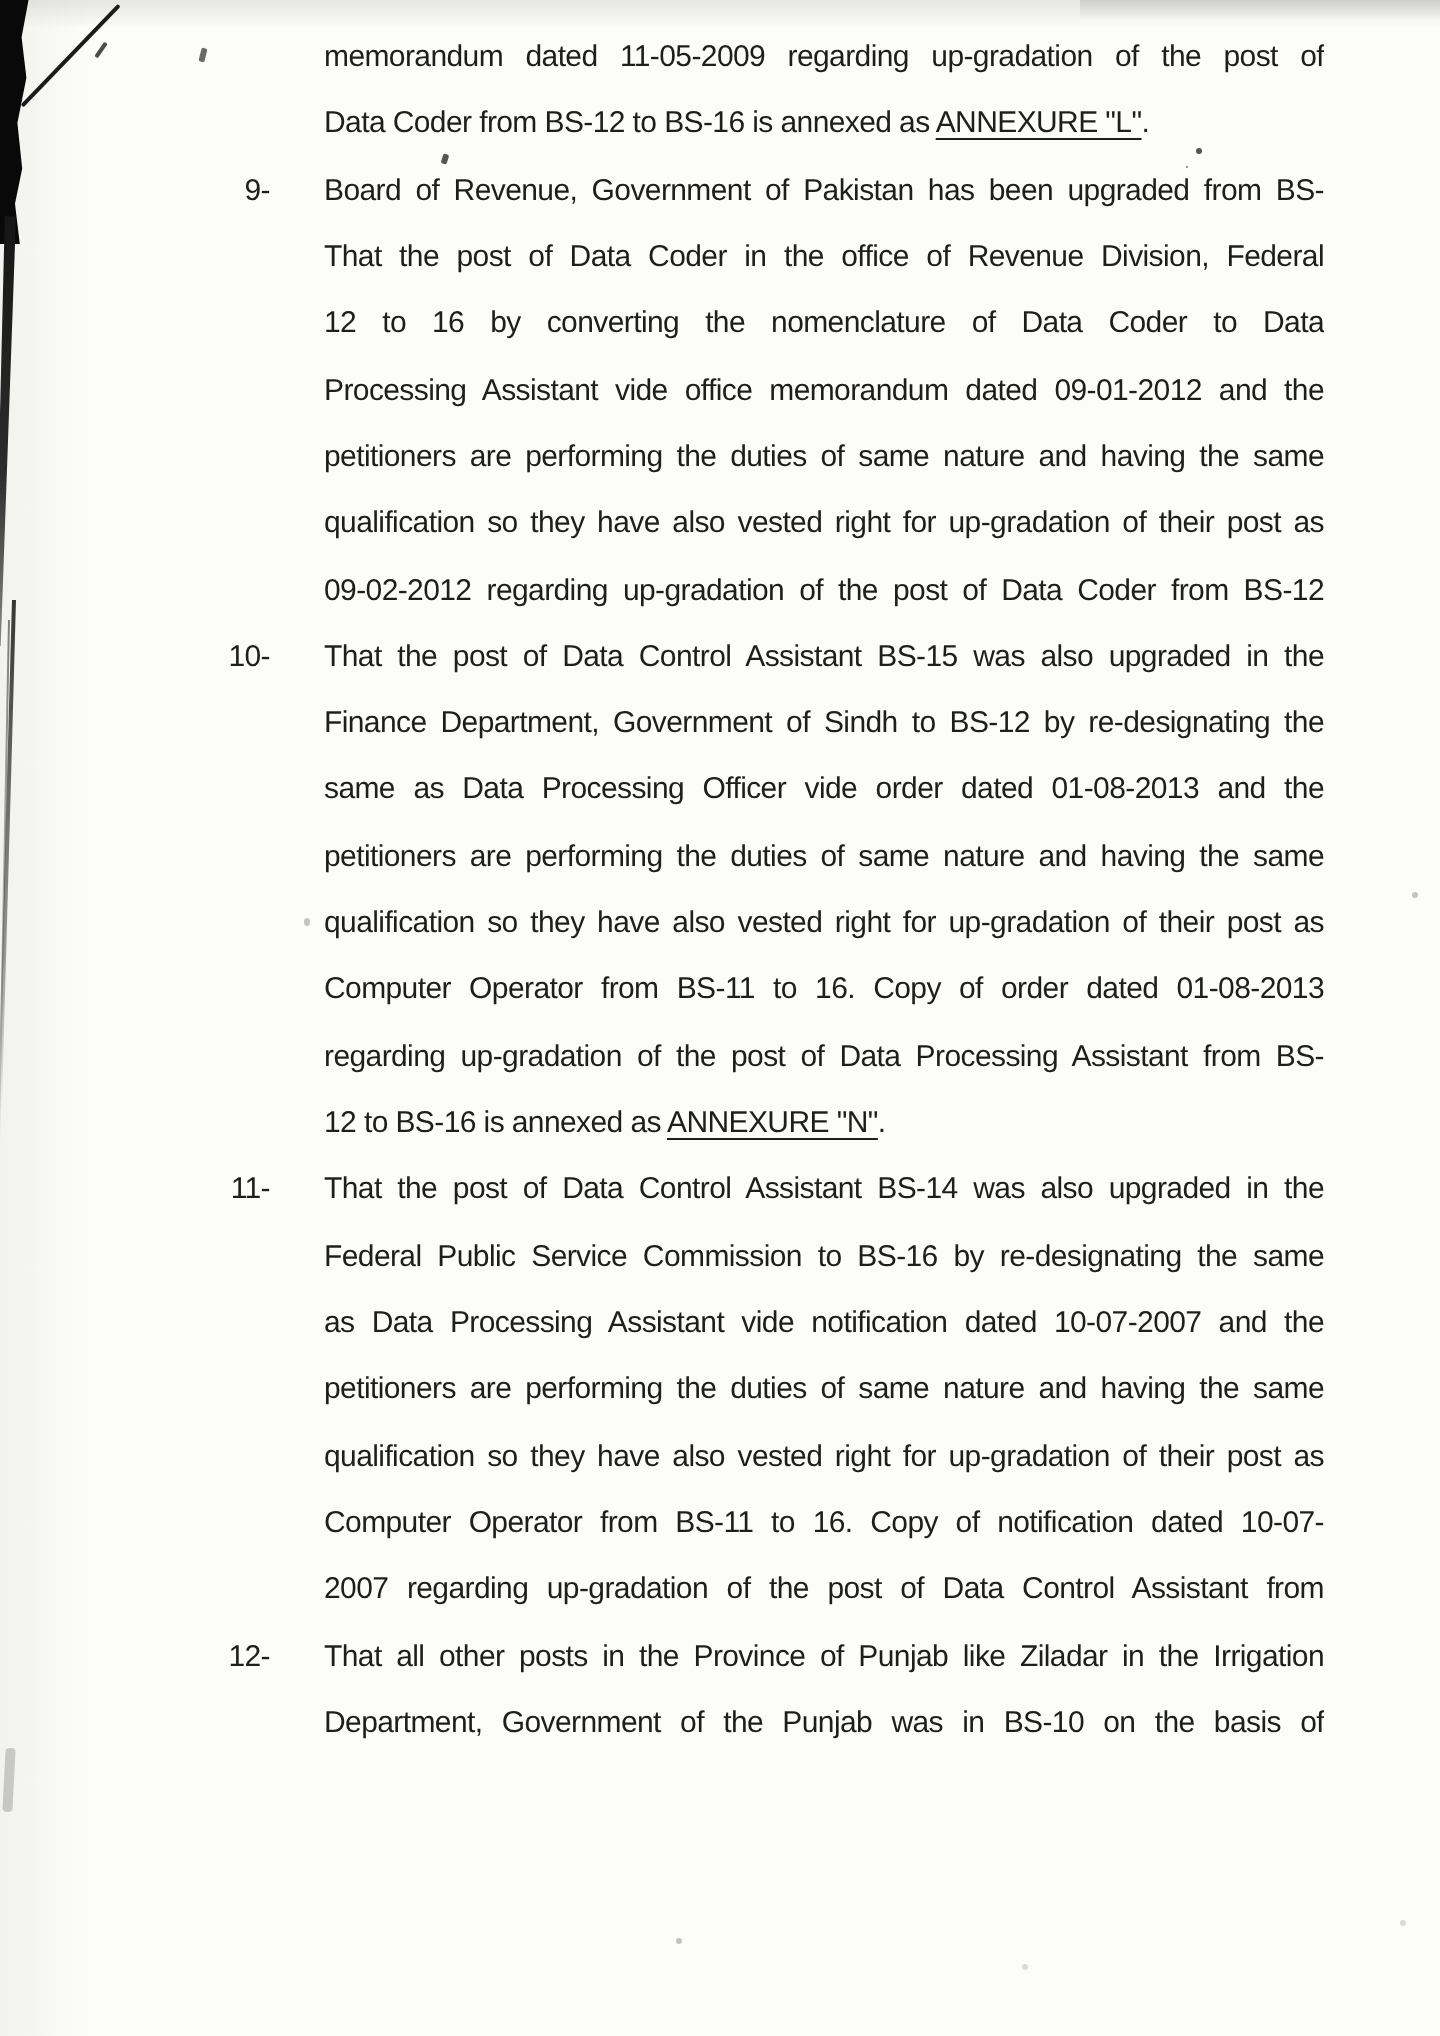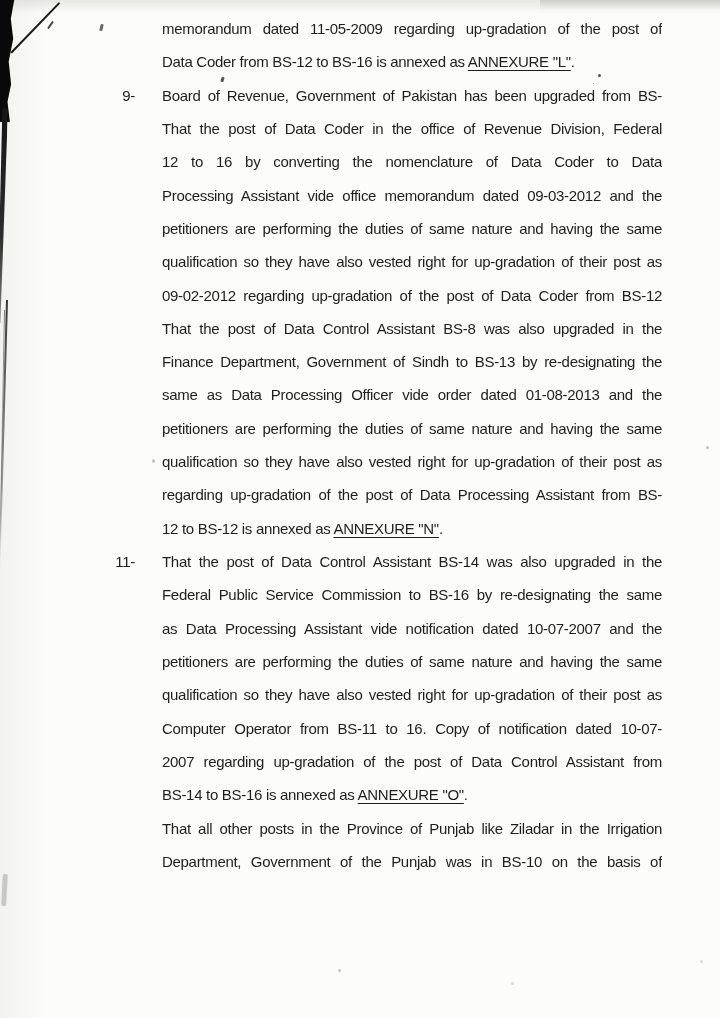--- a/index.html
+++ b/index.html
@@ -84,50 +84,52 @@
           <div class="line"><span>memorandum dated 11-05-2009 regarding up-gradation of the post of</span></div>
           <div class="line end"><span>Data Coder from BS-12 to BS-16 is annexed as </span><span class="u">ANNEXURE "L"</span><span>.</span></div>
         </div>
       </div>
       <div class="para">
         <div class="num">9-</div>
         <div class="lines">
           <div class="line"><span>Board of Revenue, Government of Pakistan has been upgraded from BS-</span></div>
           <div class="line"><span>That the post of Data Coder in the office of Revenue Division, Federal</span></div>
           <div class="line"><span>12 to 16 by converting the nomenclature of Data Coder to Data</span></div>
-          <div class="line"><span>Processing Assistant vide office memorandum dated 09-03-2012 and the</span></div>
+          <div class="line"><span>Processing Assistant vide office memorandum dated 09-01-2012 and the</span></div>
           <div class="line"><span>petitioners are performing the duties of same nature and having the same</span></div>
           <div class="line"><span>qualification so they have also vested right for up-gradation of their post as</span></div>
           <div class="line"><span>09-02-2012 regarding up-gradation of the post of Data Coder from BS-12</span></div>
         </div>
       </div>
       <div class="para">
+        <div class="num">10-</div>
         <div class="lines">
-          <div class="line"><span>That the post of Data Control Assistant BS-8 was also upgraded in the</span></div>
-          <div class="line"><span>Finance Department, Government of Sindh to BS-13 by re-designating the</span></div>
+          <div class="line"><span>That the post of Data Control Assistant BS-15 was also upgraded in the</span></div>
+          <div class="line"><span>Finance Department, Government of Sindh to BS-12 by re-designating the</span></div>
           <div class="line"><span>same as Data Processing Officer vide order dated 01-08-2013 and the</span></div>
           <div class="line"><span>petitioners are performing the duties of same nature and having the same</span></div>
           <div class="line"><span>qualification so they have also vested right for up-gradation of their post as</span></div>
+          <div class="line"><span>Computer Operator from BS-11 to 16. Copy of order dated 01-08-2013</span></div>
           <div class="line"><span>regarding up-gradation of the post of Data Processing Assistant from BS-</span></div>
-          <div class="line end"><span>12 to BS-12 is annexed as </span><span class="u">ANNEXURE "N"</span><span>.</span></div>
+          <div class="line end"><span>12 to BS-16 is annexed as </span><span class="u">ANNEXURE "N"</span><span>.</span></div>
         </div>
       </div>
       <div class="para">
         <div class="num">11-</div>
         <div class="lines">
           <div class="line"><span>That the post of Data Control Assistant BS-14 was also upgraded in the</span></div>
           <div class="line"><span>Federal Public Service Commission to BS-16 by re-designating the same</span></div>
           <div class="line"><span>as Data Processing Assistant vide notification dated 10-07-2007 and the</span></div>
           <div class="line"><span>petitioners are performing the duties of same nature and having the same</span></div>
           <div class="line"><span>qualification so they have also vested right for up-gradation of their post as</span></div>
           <div class="line"><span>Computer Operator from BS-11 to 16. Copy of notification dated 10-07-</span></div>
           <div class="line"><span>2007 regarding up-gradation of the post of Data Control Assistant from</span></div>
-          <div class="line end"><span>BS-14 to BS-16 is annexed as </span><span class="u">ANNEXURE "O"</span><span>.</span></div>
         </div>
       </div>
       <div class="para">
+        <div class="num">12-</div>
         <div class="lines">
           <div class="line"><span>That all other posts in the Province of Punjab like Ziladar in the Irrigation</span></div>
           <div class="line"><span>Department, Government of the Punjab was in BS-10 on the basis of</span></div>
         </div>
       </div>
     </div>
 </div>
 
 </body></html>

